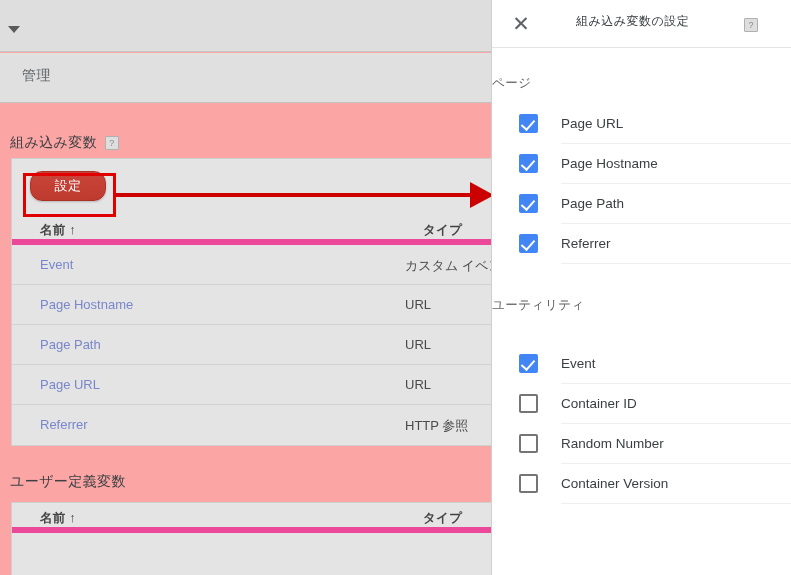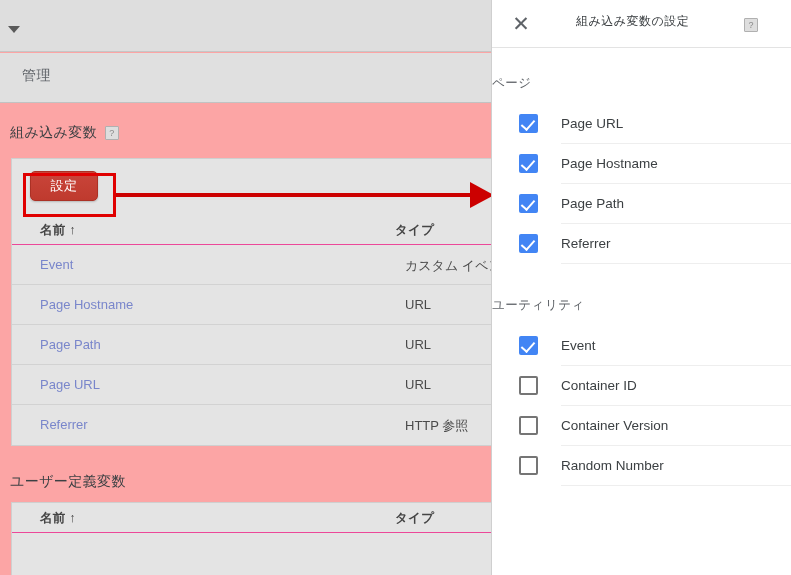--- a/index.html
+++ b/index.html
@@ -56,41 +56,41 @@
 
   .card {
     position: absolute; left: 11px; width: 480px;
     background: #e4e4e4;
     border: 1px solid #cfcfcf;
     border-right: none;
   }
   .card-toolbar { height: 56px; position: relative; }
   .btn-red {
     position: absolute; left: 18px; top: 12px;
-    width: 68px; height: 30px;
+    width: 76px; height: 30px;
     background: linear-gradient(#c9453a, #bf3a2e);
     border: 1px solid #ab3125;
-    border-radius: 5px;
+    border-radius: 12px;
     color: #fff; font-size: 13px;
     display: flex; align-items: center; justify-content: center;
     box-shadow: 0 1px 2px rgba(0,0,0,.2);
     letter-spacing: .5px;
   }
   .table-head {
     position: relative; height: 30px;
-    border-bottom: 1px solid #ec4899;
+    border-bottom: 6px solid #ec4899;
     text-align: right;
   }
   .th {
     position: absolute; top: 7px;
     font-size: 12.5px; font-weight: bold; color: #444;
     letter-spacing: .3px;
   }
   .th.name { left: 28px; }
-  .th.type { left: 383px; }
+  .th.type { left: 411px; }
   .row {
     position: relative; height: 40px;
     border-bottom: 1px solid #d2d2d2;
   }
   .row:last-child { border-bottom: none; }
   .cell-name {
     position: absolute; left: 28px; top: 12px;
     font-size: 13px; color: #7986cb;
   }
   .cell-type {
@@ -192,21 +192,21 @@
   <div id="left-pane">
 
     <div id="topbar">
       <div id="account-caret"></div>
     </div>
 
     <div id="tabbar">
       <div id="tab-admin">管理</div>
     </div>
 
-    <div class="section-title" style="top:124px;">
+    <div class="section-title" style="top:134px;">
       <span>組み込み変数</span>
       <span class="help-badge">?</span>
     </div>
 
     <div class="card" style="top:158px;">
       <div class="card-toolbar">
         <div class="btn-red">設定</div>
       </div>
       <div class="table-head">
         <div class="th name">名前 ↑</div>
@@ -273,37 +273,37 @@
         <div class="check-row">
           <span class="cbox on"></span>
           <span class="check-label">Page Path</span>
           <span class="divider"></span>
         </div>
         <div class="check-row">
           <span class="cbox on"></span>
           <span class="check-label">Referrer</span>
           <span class="divider"></span>
         </div>
-        <div class="group-label" style="margin-top: 33px; margin-bottom: 12px;">ユーティリティ</div>
+        <div class="group-label" style="margin-top: 33px; margin-bottom: 30px;">ユーティリティ</div>
         <div class="check-row">
           <span class="cbox on"></span>
           <span class="check-label">Event</span>
           <span class="divider"></span>
         </div>
         <div class="check-row">
           <span class="cbox off"></span>
           <span class="check-label">Container ID</span>
           <span class="divider"></span>
         </div>
         <div class="check-row">
           <span class="cbox off"></span>
+          <span class="check-label">Random Number</span>
+          <span class="divider"></span>
+        </div>
+        <div class="check-row">
+          <span class="cbox off"></span>
           <span class="check-label">Container Version</span>
-          <span class="divider"></span>
-        </div>
-        <div class="check-row">
-          <span class="cbox off"></span>
-          <span class="check-label">Random Number</span>
           <span class="divider"></span>
         </div>
       </div>
   </div>
 
 </div>
 
 </body></html>

